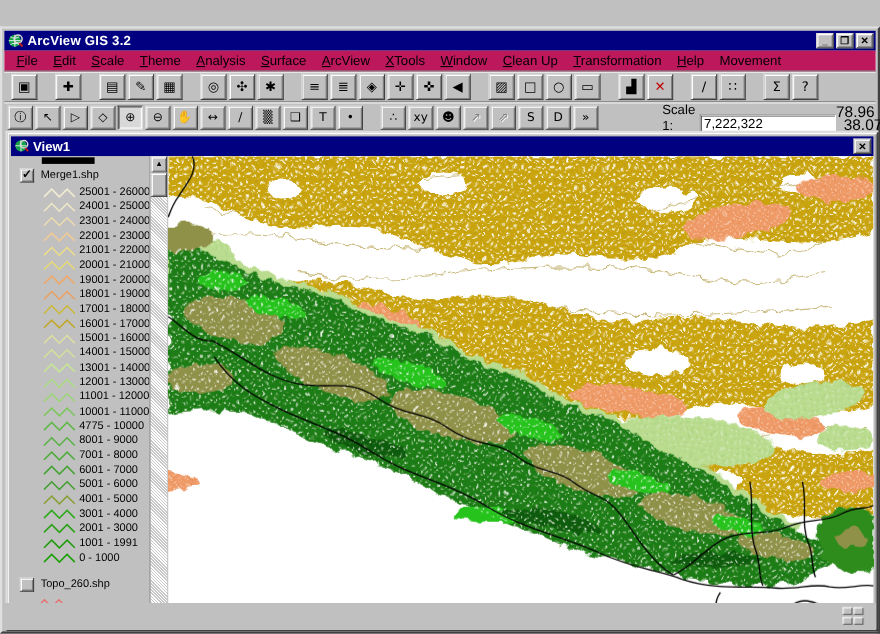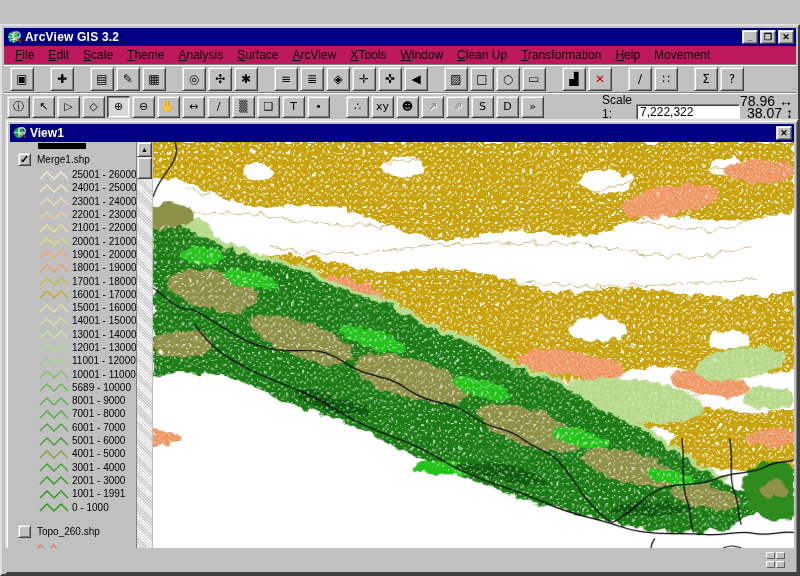--- a/index.html
+++ b/index.html
@@ -41,21 +41,21 @@
           font-family:"DejaVu Sans", sans-serif; padding:0; }
   #toolbar2 .tbtn { width:23px; height:22px; font-size:11px; line-height:19px; }
   .gap { margin-left:14px !important; }
   .pressed { border-color:#404040 #dfdfdf #dfdfdf #404040 !important;
              box-shadow:inset 1px 1px 0 #808080, inset -1px -1px 0 #fff !important;
              background:#d8d8d8 !important; }
   .dim { color:#808080 !important; text-shadow:1px 1px 0 #fff; }
 
   #scale-area { display:flex; align-items:flex-end; margin-left:56px; }
   #scale-label { font-size:12px; margin-right:4px; }
-  #scale-input { width:104px; height:17px; font-size:12px; padding:1px 3px;
+  #scale-input { width:124px; height:17px; font-size:12px; padding:1px 3px;
                  font-family:"Liberation Sans", sans-serif; }
   #coords { margin-left:auto; margin-right:10px; font-size:14px; line-height:12px;
             text-align:right; white-space:nowrap; }
 
   
   #view-win { position:absolute; left:3px; top:93px; width:794px; height:455px;
               background:#c0c0c0; border:2px solid;
               border-color:#dfdfdf #404040 #404040 #dfdfdf;
               box-shadow:inset 1px 1px 0 #fff, inset -1px -1px 0 #808080; }
   #vtitle { position:absolute; left:3px; top:3px; right:3px; height:18px; background:#000080;
@@ -330,21 +330,21 @@
             <svg class="sym" viewBox="0 0 32 12">
               <polyline points="2,10 9,3 16,10 23,3 30,10" fill="none" stroke-width="1.4" stroke="#7cc65c"></polyline>
             </svg>
             <span class="llabel">10001 - 11000</span>
           </div>
           <div class="lrow c">
 
             <svg class="sym" viewBox="0 0 32 12">
               <polyline points="2,10 9,3 16,10 23,3 30,10" fill="none" stroke-width="1.4" stroke="#62b94a"></polyline>
             </svg>
-            <span class="llabel">5689 - 10000</span>
+            <span class="llabel">4775 - 10000</span>
           </div>
           <div class="lrow c">
 
             <svg class="sym" viewBox="0 0 32 12">
               <polyline points="2,10 9,3 16,10 23,3 30,10" fill="none" stroke-width="1.4" stroke="#58b242"></polyline>
             </svg>
             <span class="llabel">8001 - 9000</span>
           </div>
           <div class="lrow c">
 

